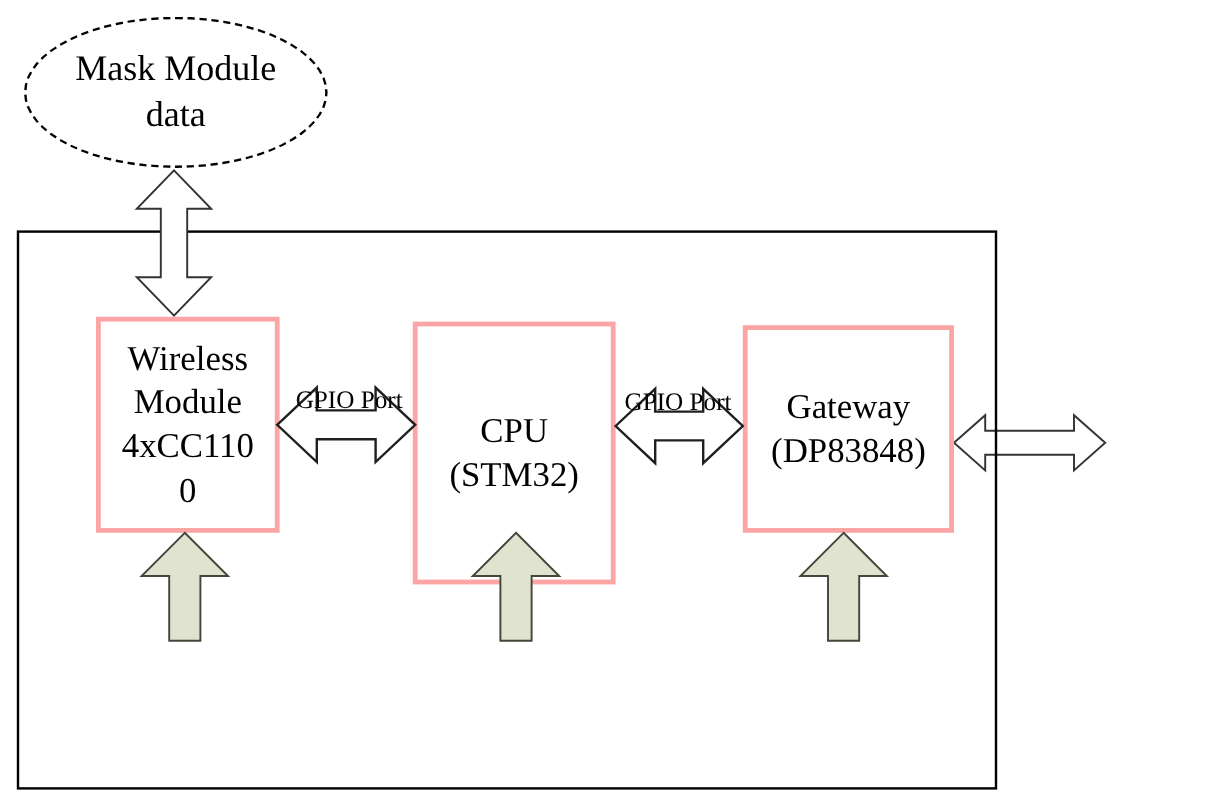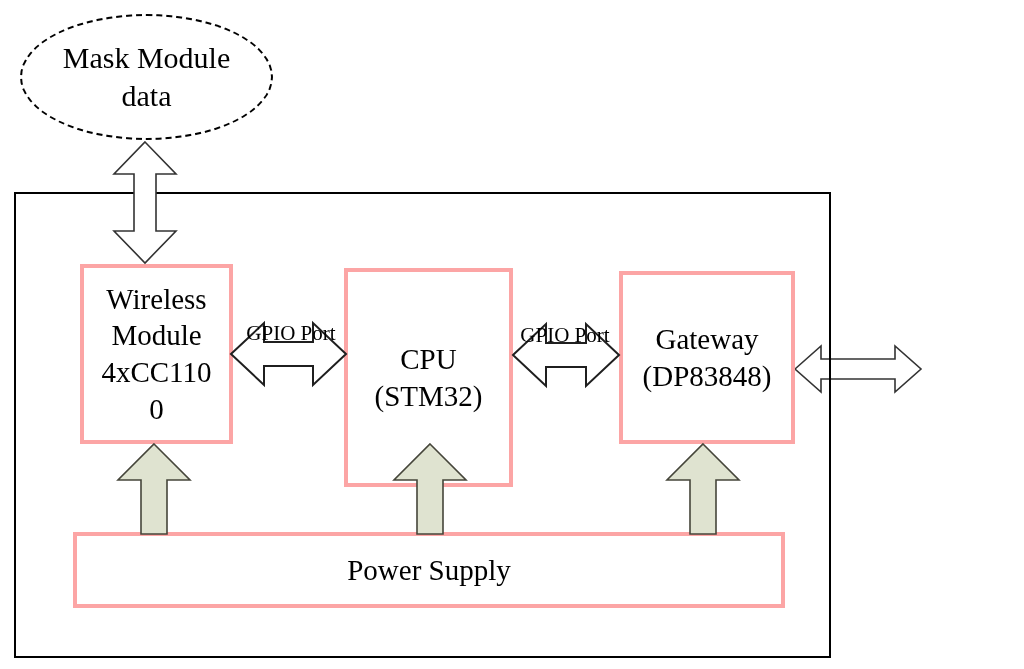--- a/index.html
+++ b/index.html
@@ -86,23 +86,20 @@
     <div class="label fs-node">CPU
 (STM32)</div>
   </div>
 
   <div class="abs node gateway-box">
     <div class="label fs-node">Gateway
 (DP83848)</div>
   </div>
 
 
-  <div class="abs node power-box">
-    <div class="label fs-power">Power Supply</div>
-  </div>
 
   <div class="abs gpio-label gpio-left">GPIO Port</div>
   <div class="abs gpio-label gpio-right">GPIO Port</div>
 
   <svg class="svg-layer svg-over">
 
     <polygon class="thin-arrow" points="145,142 176,174 156,174 156,231 176,231 145,263 114,231 134,231 134,174 114,174"></polygon>
 
     <polygon class="white-arrow" points="231,354 264,323 264,342 313,342 313,323 346,354 313,385 313,366 264,366 264,385"></polygon>
 

